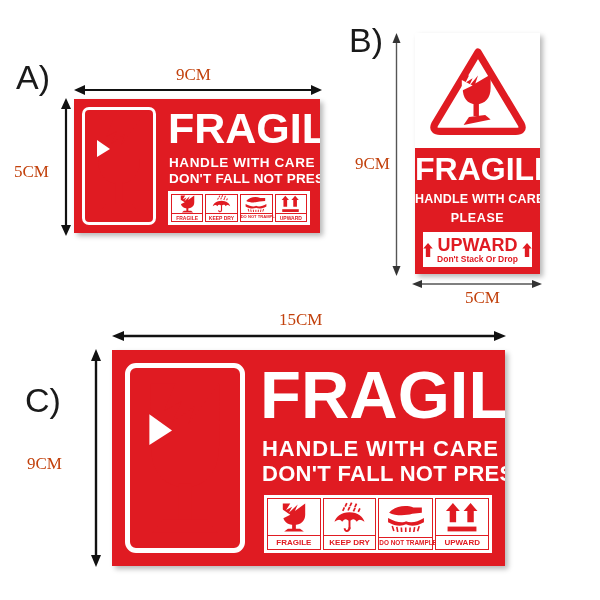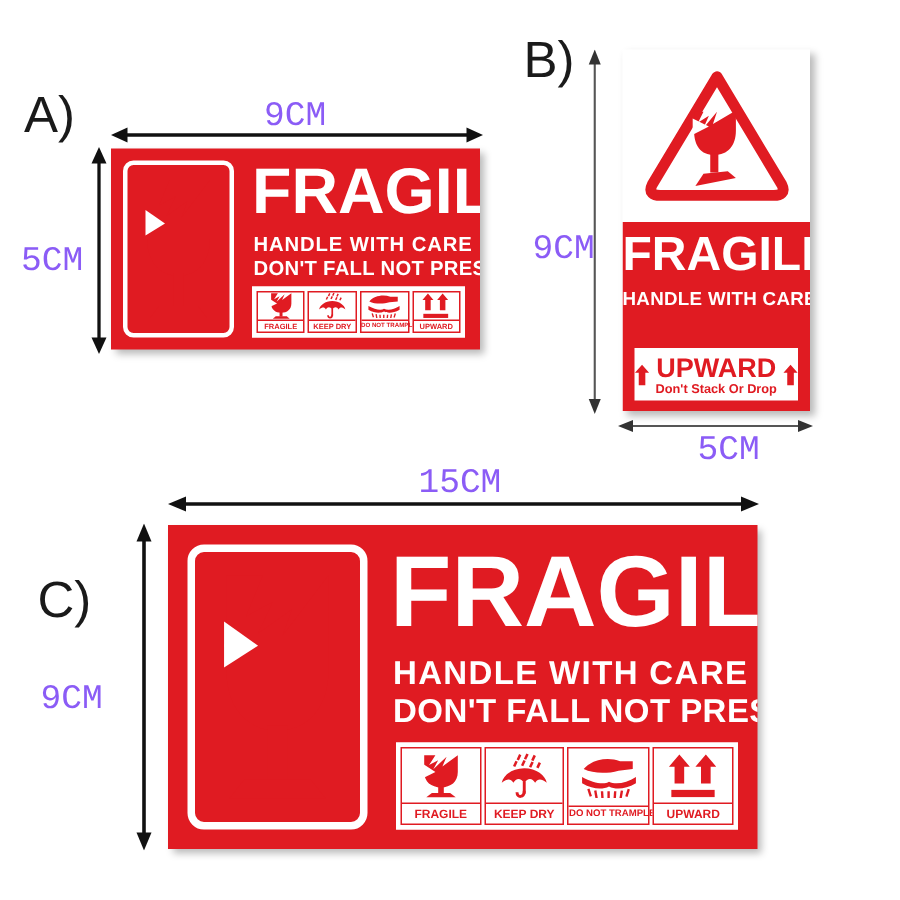--- a/index.html
+++ b/index.html
@@ -25,23 +25,23 @@
   .abs { position: absolute; }
   .panel-letter {
     font-family: "Liberation Sans", sans-serif;
     font-size: 34px;
     color: #1a1a1a;
     letter-spacing: 0px;
     line-height: 1;
     font-weight: 400;
   }
   .dim-text {
-    font-family: Liberation Mono, monospace;
-    font-size: 23px;
-    color: #8b5cf6;
+    font-family: Liberation Serif, serif;
+    font-size: 17px;
+    color: #c2410c;
     line-height: 1;
     font-weight: 400;
     white-space: nowrap;
   }
 
   
   .sticker {
     position: absolute;
     background: #E01B22;
     box-sizing: border-box;
@@ -317,20 +317,21 @@
             <rect x="55" y="69" width="6" height="14"></rect>
             <path d="M44,93 L74,87 L68,82 L50,84 Z"></path>
           </g>
         </svg>
       </div>
     </div>
 
     <div class="b-bottom" style="height:126px;">
       <div class="fragile-head" style="left:0; right:0; top:7px; text-align:center; font-size:32px;">FRAGILE</div>
       <div class="sub-line" style="left:0; right:0; top:45px; text-align:center; font-size:12.5px; letter-spacing:0.2px;">HANDLE WITH CARE</div>
+      <div class="sub-line" style="left:0; right:0; top:64px; text-align:center; font-size:12.5px; letter-spacing:0.6px;">PLEASE</div>
 
       <div class="upward-box" style="left:8px; right:8px; top:84px; height:35px;">
         <svg width="16" height="22" viewBox="0 0 32 44">
           <path fill="#E01B22" d="M16,0 L31,17 L23,17 L23,44 L9,44 L9,17 L1,17 Z"></path>
         </svg>
         <div style="display:flex; flex-direction:column; align-items:center; justify-content:center; gap:1px;">
           <div class="upward-word">UPWARD</div>
           <div class="upward-sub">Don't Stack Or Drop</div>
         </div>
         <svg width="16" height="22" viewBox="0 0 32 44">

